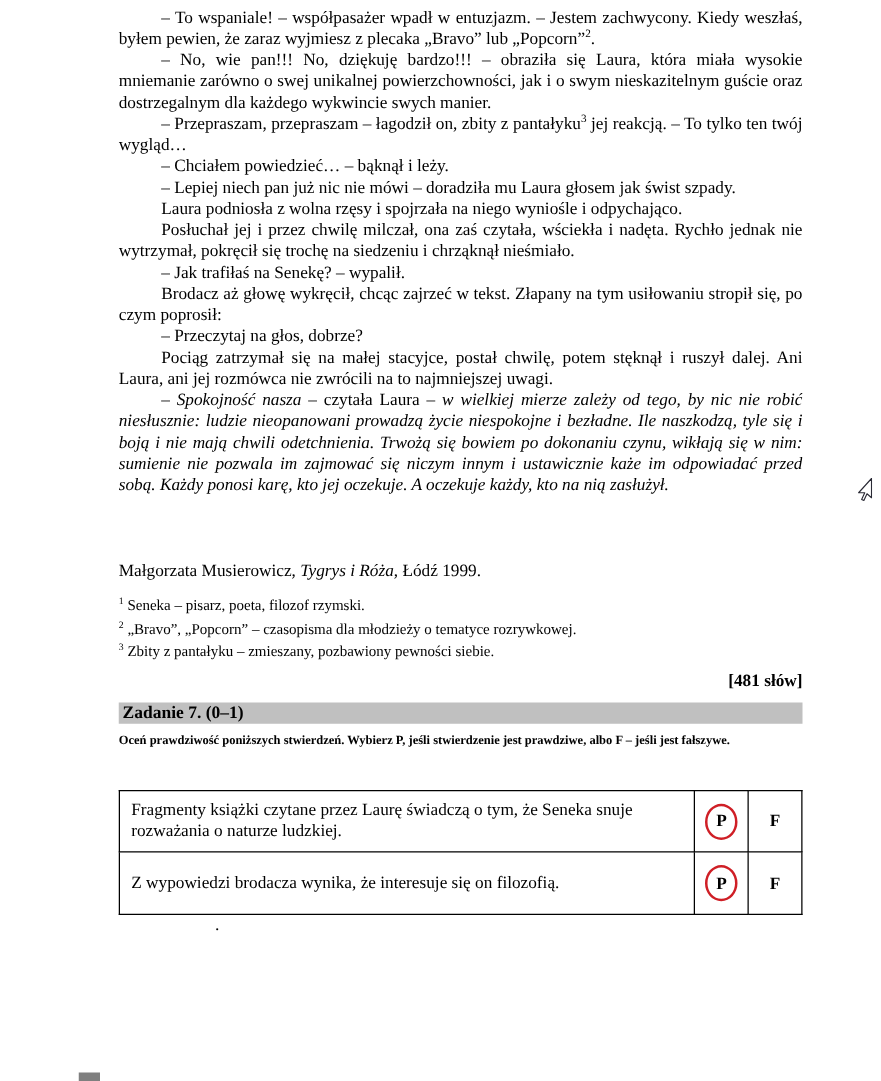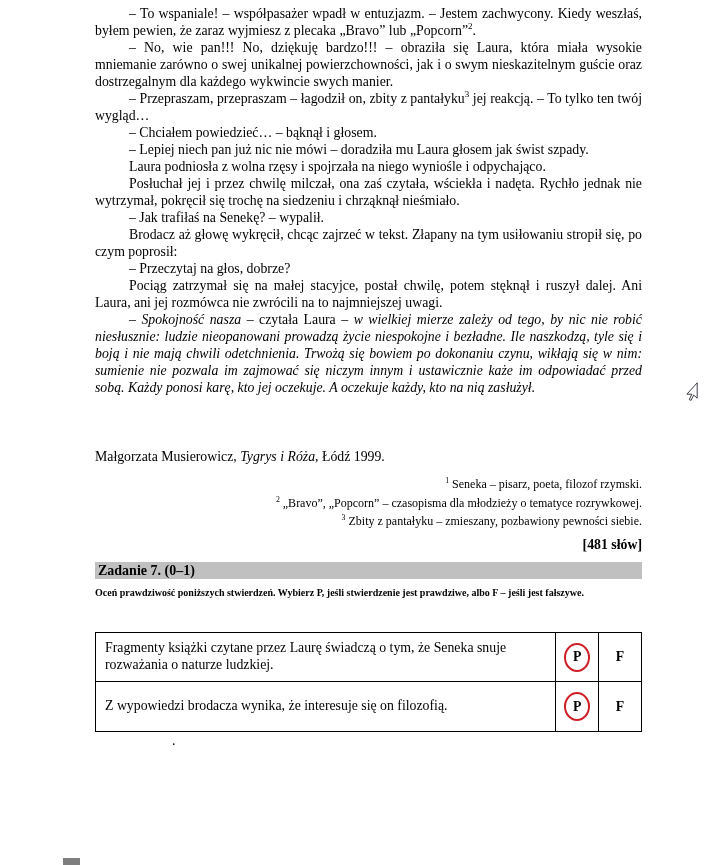--- a/index.html
+++ b/index.html
@@ -20,21 +20,21 @@
   }
   .passage p { text-indent:34px; margin:0; }
   sup { font-size:0.65em; line-height:0; vertical-align:super; }
 
   .attribution {
     position:absolute; left:95px; top:448px; width:547px;
     font-size:13.8px; line-height:17px;
   }
   .footnotes {
     position:absolute; left:95px; top:475px; width:547px;
-    font-size:12px; line-height:18.5px;text-align:right;
+    font-size:12px; line-height:18.5px;
   }
   .wordcount {
     position:absolute; left:95px; top:537px; width:547px;
     text-align:right; font-weight:bold; font-size:13.8px;
   }
   .task-header {
     position:absolute; left:95px; top:562px; width:547px;
     background:var(--header-gray,#c0c0c0);
     font-weight:bold; font-size:14px; line-height:17px; padding:0 3px;
   }
@@ -67,21 +67,21 @@
 </style>
 </head>
 <body>
 
 <div class="page">
 
   <section class="passage">
       <p><span>– To wspaniale! – współpasażer wpadł w entuzjazm. – Jestem zachwycony. Kiedy weszłaś, byłem pewien, że zaraz wyjmiesz z plecaka „Bravo” lub „Popcorn”</span><sup>2</sup><span>.</span></p>
       <p><span>– No, wie pan!!! No, dziękuję bardzo!!! – obraziła się Laura, która miała wysokie mniemanie zarówno o swej unikalnej powierzchowności, jak i o swym nieskazitelnym guście oraz dostrzegalnym dla każdego wykwincie swych manier.</span></p>
       <p><span>– Przepraszam, przepraszam – łagodził on, zbity z pantałyku</span><sup>3</sup><span> jej reakcją. – To tylko ten twój wygląd…</span></p>
-      <p><span>– Chciałem powiedzieć… – bąknął i głosem.</span></p>
+      <p><span>– Chciałem powiedzieć… – bąknął i leży.</span></p>
       <p><span>– Lepiej niech pan już nic nie mówi – doradziła mu Laura głosem jak świst szpady.</span></p>
       <p><span>Laura podniosła z wolna rzęsy i spojrzała na niego wyniośle i odpychająco.</span></p>
       <p><span>Posłuchał jej i przez chwilę milczał, ona zaś czytała, wściekła i nadęta. Rychło jednak nie wytrzymał, pokręcił się trochę na siedzeniu i chrząknął nieśmiało.</span></p>
       <p><span>– Jak trafiłaś na Senekę? – wypalił.</span></p>
       <p><span>Brodacz aż głowę wykręcił, chcąc zajrzeć w tekst. Złapany na tym usiłowaniu stropił się, po czym poprosił:</span></p>
       <p><span>– Przeczytaj na głos, dobrze?</span></p>
       <p><span>Pociąg zatrzymał się na małej stacyjce, postał chwilę, potem stęknął i ruszył dalej. Ani Laura, ani jej rozmówca nie zwrócili na to najmniejszej uwagi.</span></p>
       <p><span>– </span><span style="font-style: italic;">Spokojność nasza</span><span> – czytała Laura – </span><span style="font-style: italic;">w wielkiej mierze zależy od tego, by nic nie robić niesłusznie: ludzie nieopanowani prowadzą życie niespokojne i bezładne. Ile naszkodzą, tyle się i boją i nie mają chwili odetchnienia. Trwożą się bowiem po dokonaniu czynu, wikłają się w nim: sumienie nie pozwala im zajmować się niczym innym i ustawicznie każe im odpowiadać przed sobą. Każdy ponosi karę, kto jej oczekuje. A oczekuje każdy, kto na nią zasłużył.</span></p>
     </section>
 

